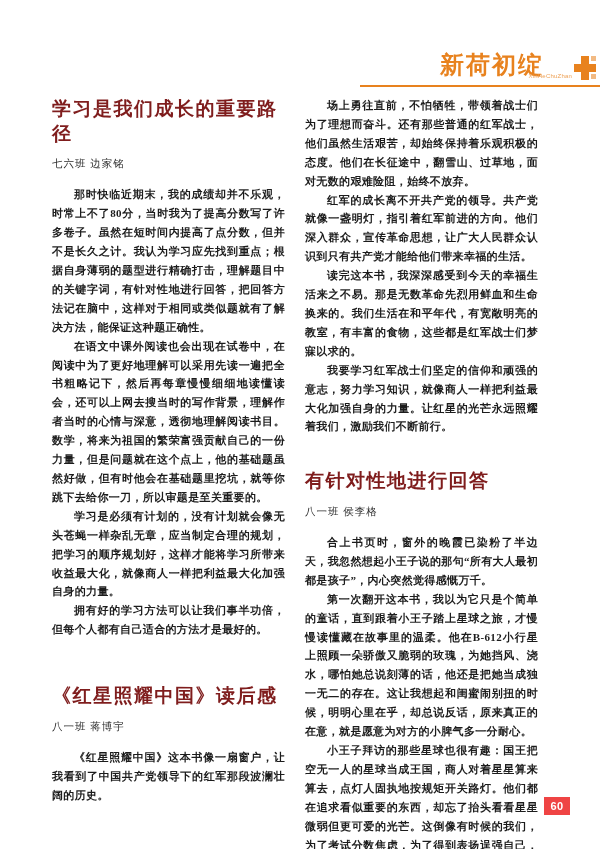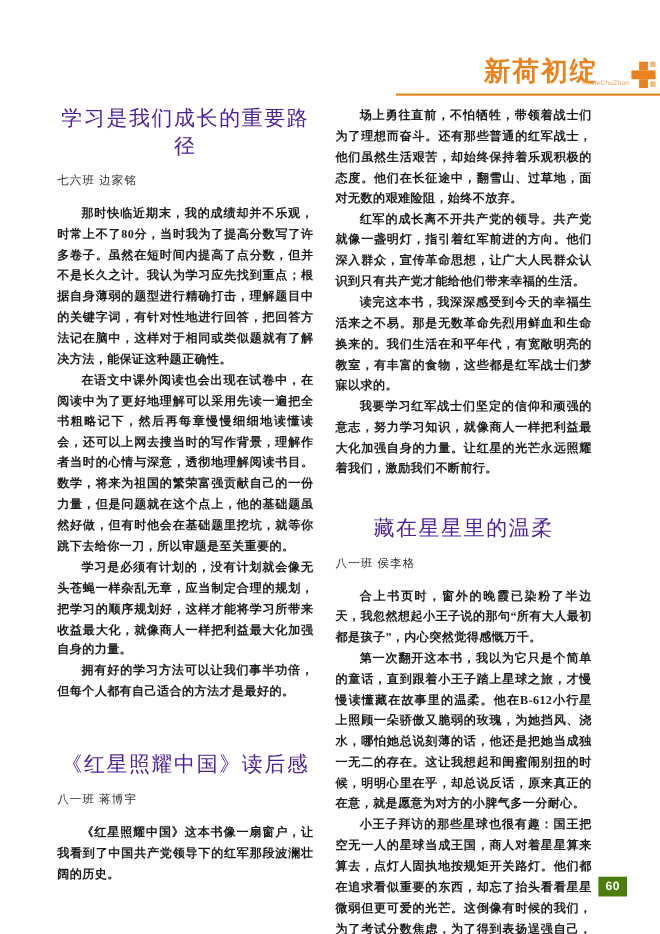--- a/index.html
+++ b/index.html
@@ -82,26 +82,25 @@
     top: 96px;
     width: 233px;
   }
   .col-left  { left: 52px; }
   .col-right { left: 305px; }
 
   
   .article { margin-bottom: 2px; }
 
   .article-title {
-    text-align: center;
     font-family: "DejaVu Serif", "Liberation Serif", serif;
     font-size: 19px;
-    font-weight: normal;
+    font-weight: bold;
     letter-spacing: 1.5px;
-    color: #4c1d95;
+    color: #7f1d1d;
     margin: 0 0 12px 0;
     line-height: 1.3;
   }
   .article-byline {
     text-align: left;
     font-size: 10.5px;
     letter-spacing: 1px;
     color: #2b2b2b;
     margin: 0 0 14px 0;
   }
@@ -119,21 +118,21 @@
   .spacer-lg { height: 42px; }
   .spacer-md { height: 30px; }
 
   
   .page-number {
     position: absolute;
     right: 30px;
     bottom: 34px;
     width: 26px;
     height: 18px;
-    background: #4d7c0f;
+    background: #ef4444;
     color: #ffffff;
     font-family: "Liberation Sans", sans-serif;
     font-size: 11px;
     font-weight: bold;
     display: flex;
     align-items: center;
     justify-content: center;
     letter-spacing: 0.5px;
   }
 </style>
@@ -188,21 +187,21 @@
         <p>场上勇往直前，不怕牺牲，带领着战士们为了理想而奋斗。还有那些普通的红军战士，他们虽然生活艰苦，却始终保持着乐观积极的态度。他们在长征途中，翻雪山、过草地，面对无数的艰难险阻，始终不放弃。</p>
         <p>红军的成长离不开共产党的领导。共产党就像一盏明灯，指引着红军前进的方向。他们深入群众，宣传革命思想，让广大人民群众认识到只有共产党才能给他们带来幸福的生活。</p>
         <p>读完这本书，我深深感受到今天的幸福生活来之不易。那是无数革命先烈用鲜血和生命换来的。我们生活在和平年代，有宽敞明亮的教室，有丰富的食物，这些都是红军战士们梦寐以求的。</p>
         <p>我要学习红军战士们坚定的信仰和顽强的意志，努力学习知识，就像商人一样把利益最大化加强自身的力量。让红星的光芒永远照耀着我们，激励我们不断前行。</p>
       </div>
     </div>
 
     <div class="spacer-md"></div>
 
     <div class="article">
-      <h1 class="article-title">藏在星星里的温柔</h1>
+      <h1 class="article-title">有针对性地进行回答</h1>
       <div class="article-byline">八一班  侯李格</div>
       <div class="article-body">
         <p>合上书页时，窗外的晚霞已染粉了半边天，我忽然想起小王子说的那句“所有大人最初都是孩子”，内心突然觉得感慨万千。</p>
         <p>第一次翻开这本书，我以为它只是个简单的童话，直到跟着小王子踏上星球之旅，才慢慢读懂藏在故事里的温柔。他在B-612小行星上照顾一朵骄傲又脆弱的玫瑰，为她挡风、浇水，哪怕她总说刻薄的话，他还是把她当成独一无二的存在。这让我想起和闺蜜闹别扭的时候，明明心里在乎，却总说反话，原来真正的在意，就是愿意为对方的小脾气多一分耐心。</p>
         <p>小王子拜访的那些星球也很有趣：国王把空无一人的星球当成王国，商人对着星星算来算去，点灯人固执地按规矩开关路灯。他们都在追求看似重要的东西，却忘了抬头看看星星微弱但更可爱的光芒。这倒像有时候的我们，为了考试分数焦虑，为了得到表扬逞强自己，却忽略了学习本身的快乐，忽略了和家人朋友相处的时光。</p>
       </div>
     </div>
 
   </div>
 

